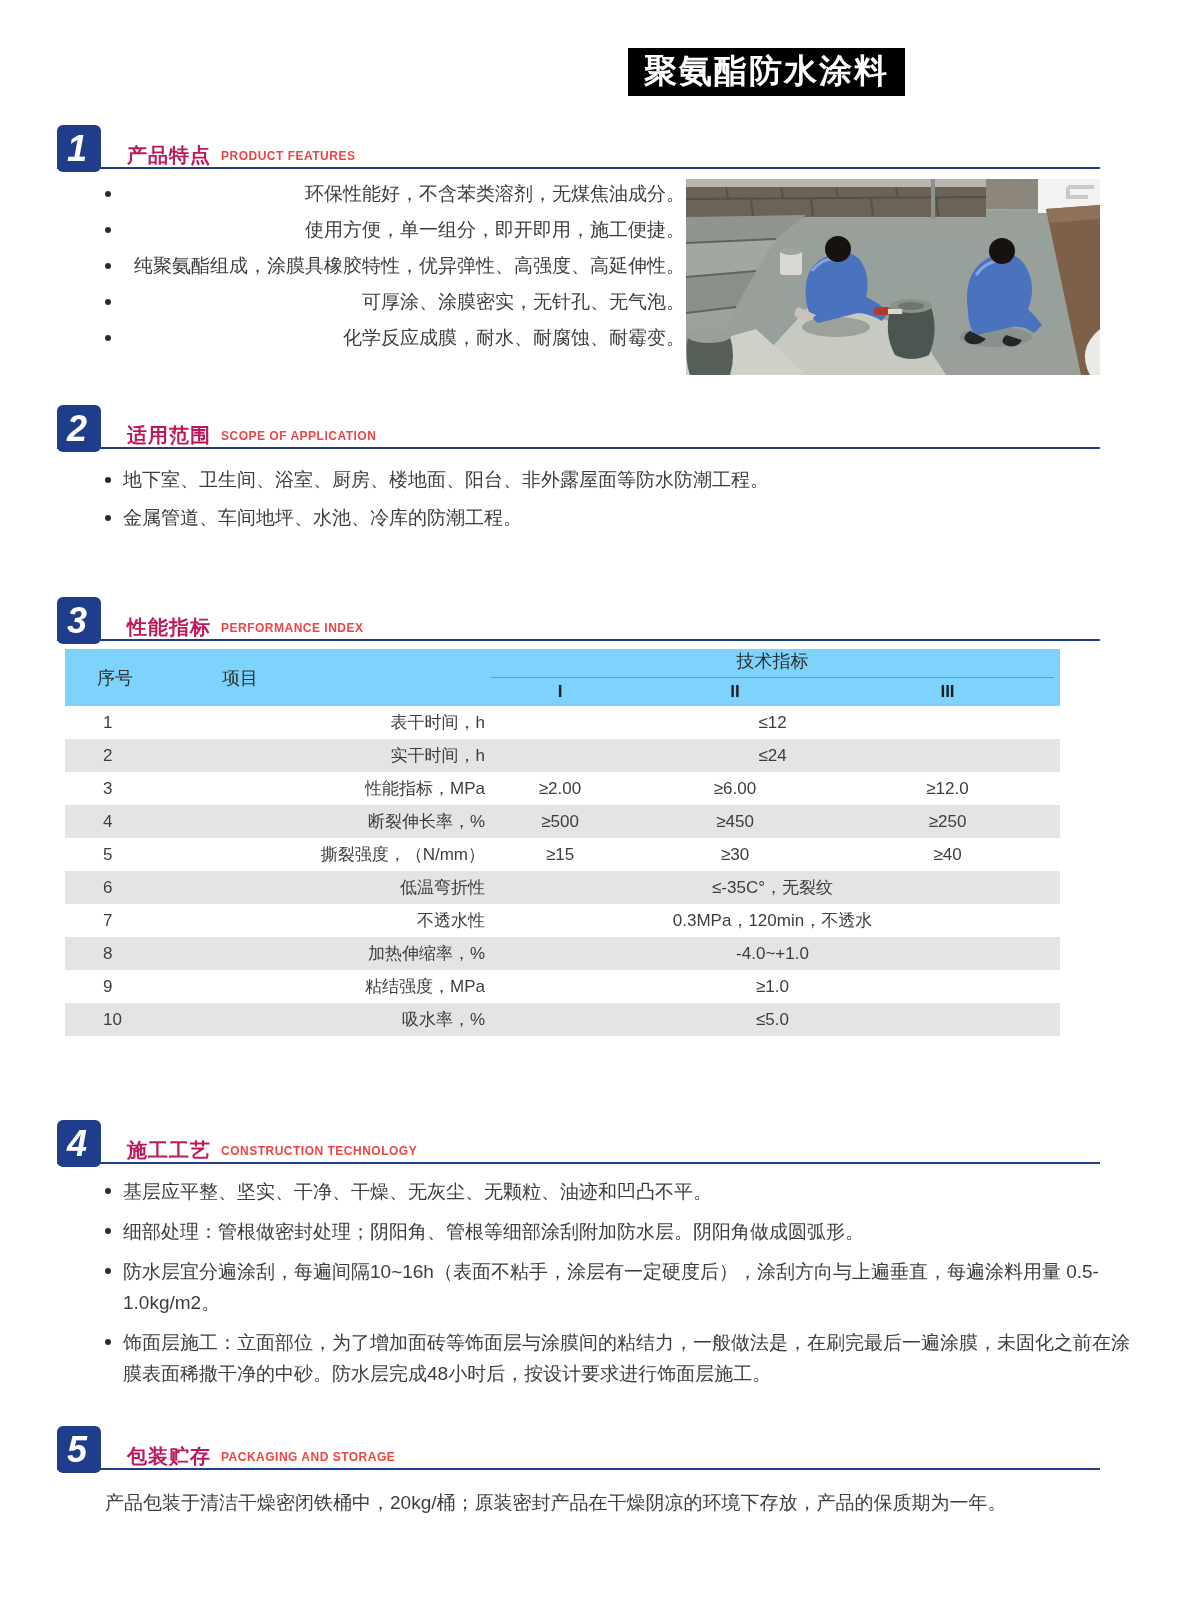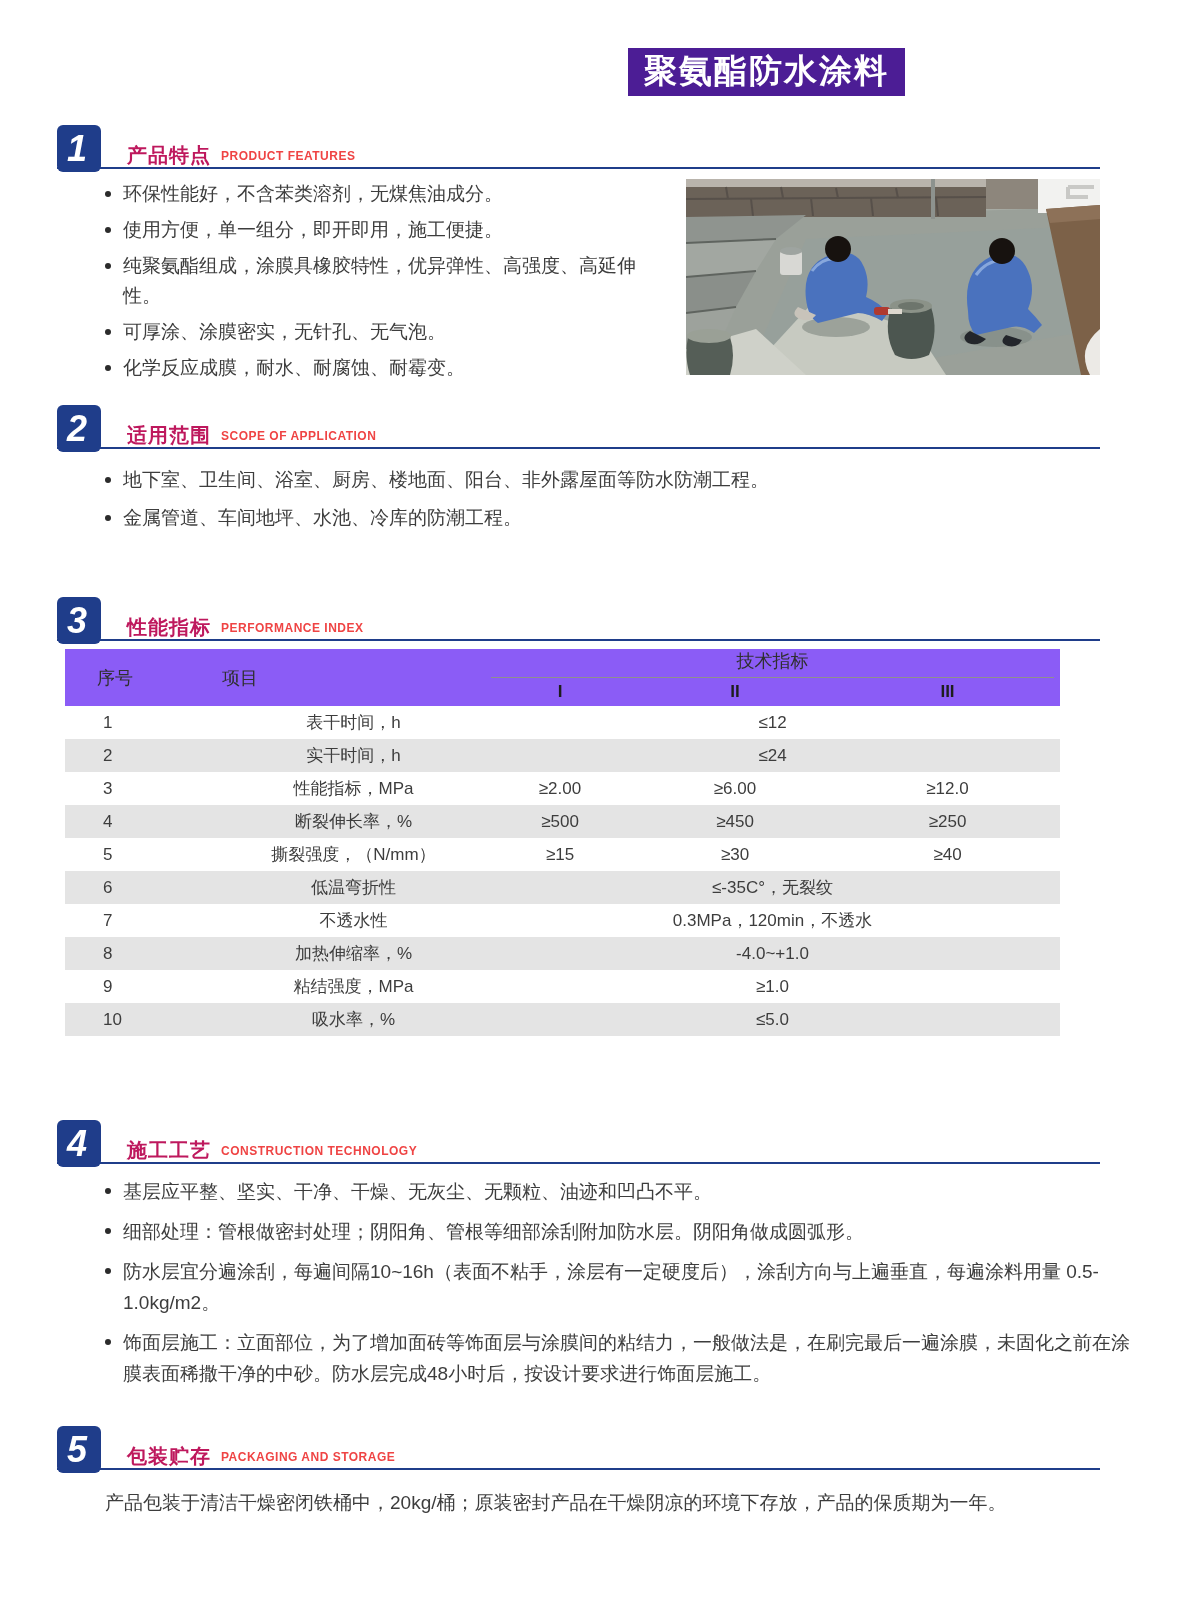--- a/index.html
+++ b/index.html
@@ -7,21 +7,21 @@
   body {
     width:1200px; height:1600px; position:relative;
     font-family:"Liberation Sans","DejaVu Sans",sans-serif;
     color:#3f3f3f; overflow:hidden;
   }
   .page { width:1200px; height:1600px; position:relative; }
 
   
   .title-bar {
     position:absolute; left:628px; top:48px;
-    background:#4c1d95; color:#ffffff;
+    background:#000000; color:#ffffff;
     font-size:33px; font-weight:bold; letter-spacing:2px;
     padding:5px 16px 7px 16px; line-height:1.1;
   }
 
   
   .section { position:absolute; left:0; width:1200px; }
   .sec-head {
     display:flex; align-items:flex-end;
     margin-left:57px; margin-right:100px;
     border-bottom:2px solid #1f3d8a;
@@ -48,45 +48,45 @@
     position:relative; padding-left:20px;
     font-size:19px; color:#3d3d3d; line-height:30px; margin-bottom:6px;
   }
   .bullet-dot {
     position:absolute; left:2px; top:12px;
     width:6px; height:6px; border-radius:50%; background:#2b2b2b;
   }
 
   
   .s1-body { display:flex; margin-left:103px; margin-right:100px; margin-top:10px; }
-  .s1-body .bullets { flex:1 1 auto; padding-right:24px; }
+  .s1-body .bullets { flex:1 1 auto; padding-right:1px;text-align:right; }
   .photo-frame { flex:0 0 auto; width:414px; height:196px; overflow:hidden; }
 
   
   .std-line {
     margin-left:105px; margin-top:12px;
     color:#1f3d8a; font-size:20px; font-weight:bold;
   }
   table.perf {
     margin-left:65px; margin-top:8px;
     width:995px; border-collapse:collapse; table-layout:fixed;
     font-size:17px; color:#3d3d3d;
   }
   table.perf col.c1{width:125px;} table.perf col.c2{width:295px;}
   table.perf col.c3{width:150px;} table.perf col.c4{width:200px;} table.perf col.c5{width:225px;}
-  table.perf thead { background:#8b5cf6; }
+  table.perf thead { background:#7dd3fc; }
   table.perf th { font-weight:normal; }
   table.perf .h-left { text-align:left; padding-left:32px; font-size:18px; color:#2f2f2f; }
   table.perf .h-tech { text-align:center; font-size:18px; color:#2f2f2f; height:28px; vertical-align:bottom; }
   .tech-underline { border-bottom:1.5px solid #8f8f8f; padding-bottom:4px; margin:0 6px; }
   table.perf .h-grade { text-align:center; font-weight:bold; color:#1d1d1d; height:28px; font-size:17px; }
   table.perf tbody td { height:33px; vertical-align:middle; }
   table.perf tbody tr.alt { background:#e4e4e4; }
   table.perf td.no   { text-align:left; padding-left:38px; }
-  table.perf td.item { text-align:center; padding-left:32px; }
+  table.perf td.item { text-align:right; padding-left:32px; }
   table.perf td.val, table.perf td.span { text-align:center; }
 
   
   .s4-list { margin-left:103px; margin-right:70px; margin-top:12px; }
   .s4-list li { line-height:31px; margin-bottom:9px; }
   .s5-text {
     margin-left:105px; margin-right:90px; margin-top:18px;
     font-size:19px; color:#3d3d3d; line-height:30px;
   }
 

